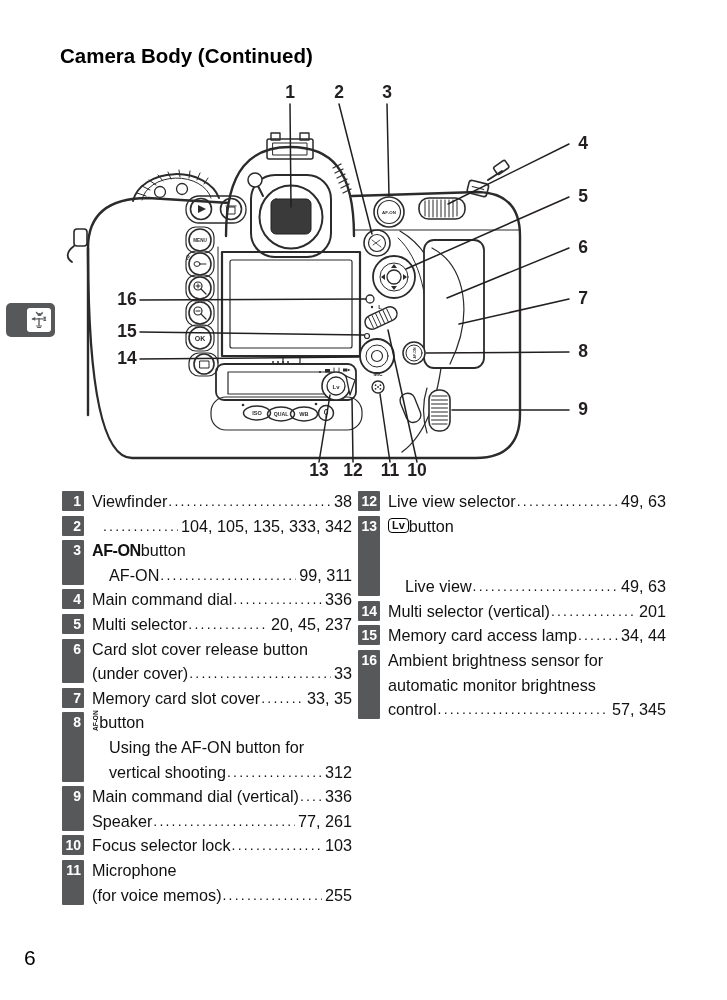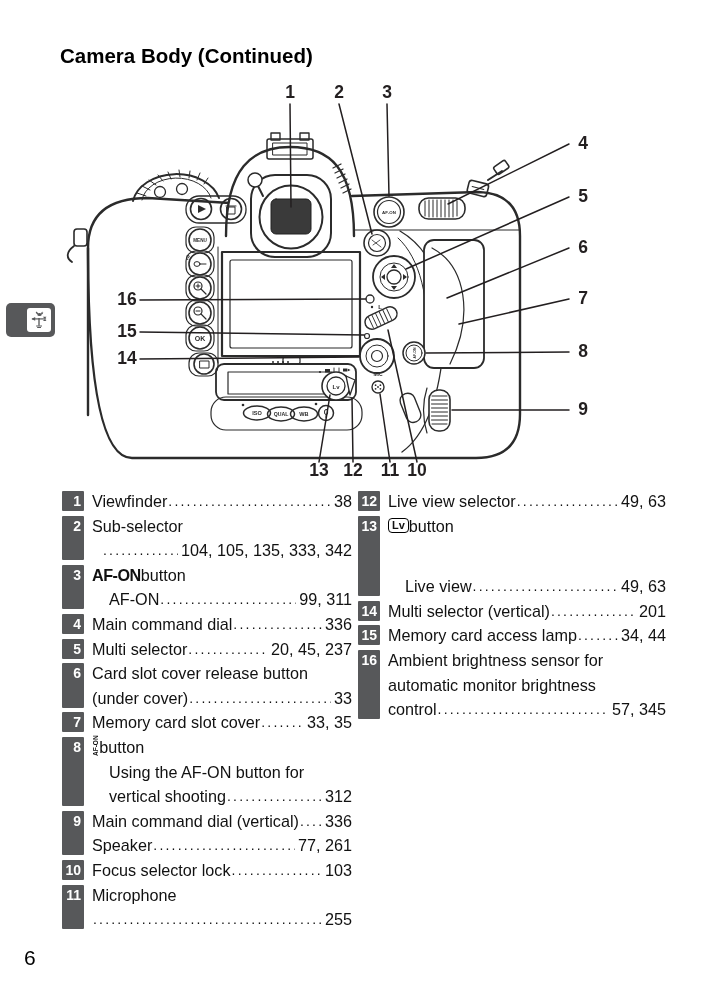--- a/index.html
+++ b/index.html
@@ -406,23 +406,20 @@
           <div class="line">
             <span class="lbl">Viewfinder</span>
             <span class="dots">..........................................................................................</span>
             <span class="pages">38</span>
           </div>
         </div>
       </div>
       <div class="item">
         <div class="badge">2</div>
         <div class="content">
-          <div class="line">
-            <span class="lbl">Sub-selector</span>
-          </div>
           <div class="line" style="padding-left: 10px;">
             <span class="dots">..........................................................................................</span>
             <span class="pages">104, 105, 135, 333, 342</span>
           </div>
         </div>
       </div>
       <div class="item">
         <div class="badge">3</div>
         <div class="content">
           <div class="line">
@@ -521,20 +518,21 @@
           </div>
         </div>
       </div>
       <div class="item">
         <div class="badge">11</div>
         <div class="content">
           <div class="line">
             <span class="lbl">Microphone</span>
           </div>
           <div class="line">
+            <span class="lbl">(for voice memos) </span>
             <span class="dots">..........................................................................................</span>
             <span class="pages">255</span>
           </div>
         </div>
       </div>
     </div>
   <div class="toc-col-right" id="col-right">
       <div class="item">
         <div class="badge">12</div>
         <div class="content">

